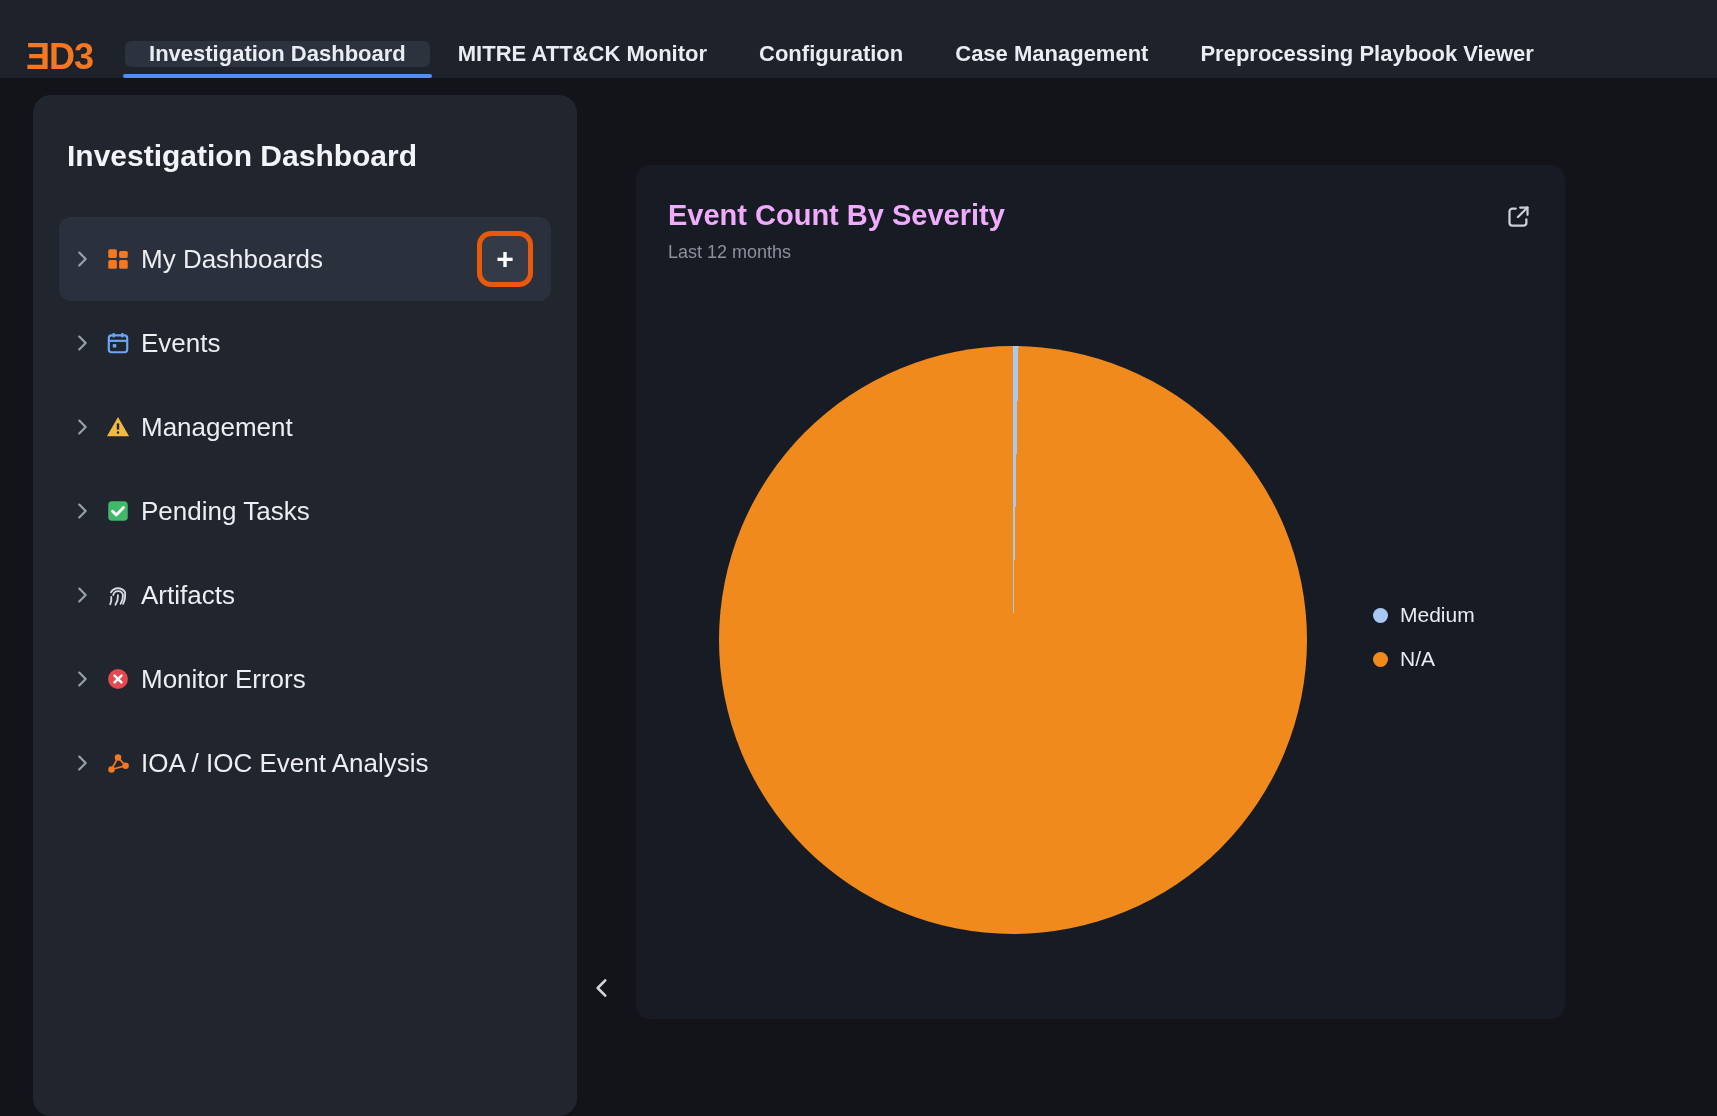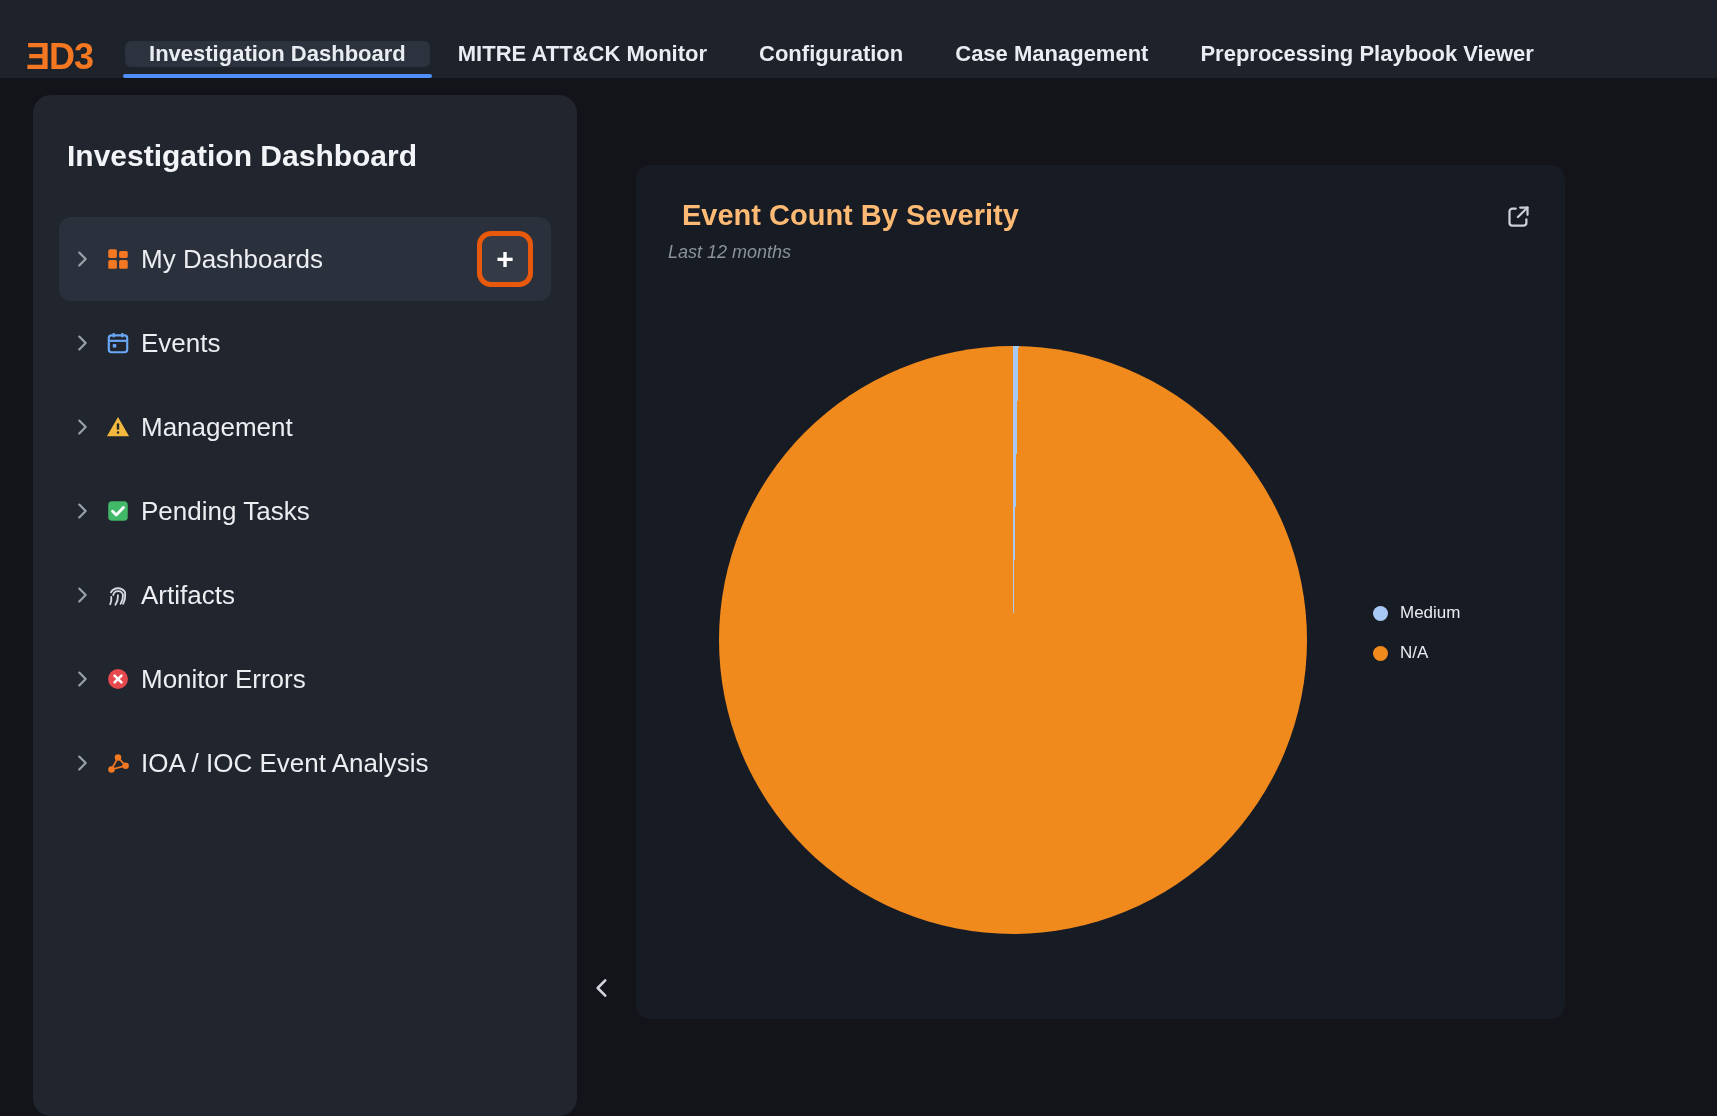--- a/index.html
+++ b/index.html
@@ -38,30 +38,30 @@
   .add-btn{position:absolute;right:18px;top:50%;transform:translateY(-50%);
     width:56px;height:56px;border-radius:14px;background:#343b47;
     border:5px solid var(--highlight-ring);color:#ffffff;font-size:30px;font-weight:bold;
     display:flex;align-items:center;justify-content:center;cursor:pointer;line-height:1;}
   .collapse-btn{position:absolute;left:584px;top:970px;width:36px;height:36px;
     display:flex;align-items:center;justify-content:center;cursor:pointer;}
 
   
   .card{position:absolute;left:636px;top:165px;width:929px;height:854px;
     background:#171b24;border-radius:14px;padding:34px 32px;}
-  .card-title{font-size:29px;font-weight:bold;color:#fdba74;margin-left:14px;}
-  .card-sub{font-size:18px;color:#8b919b;margin-top:10px;font-style:italic;}
+  .card-title{font-size:29px;font-weight:bold;color:#f0abfc;}
+  .card-sub{font-size:18px;color:#8b919b;margin-top:10px;}
   .expand-btn{position:absolute;top:36px;right:32px;width:30px;height:30px;cursor:pointer;
     display:flex;align-items:center;justify-content:center;}
 
   .pie{position:absolute;left:83px;top:181px;width:588px;height:588px;border-radius:50%;}
   .legend{position:absolute;left:737px;top:438px;display:flex;flex-direction:column;gap:20px;}
   .legend-item{display:flex;align-items:center;gap:12px;cursor:pointer;}
   .legend-dot{width:15px;height:15px;border-radius:50%;flex:0 0 15px;}
-  .legend-label{font-size:17px;color:#e8ebef;}
+  .legend-label{font-size:21px;color:#e8ebef;}
 </style>
 </head>
 <body>
 
 <div class="stage">
 
   <header class="topnav">
     <div class="logo">ƎD3</div>
     <nav class="tabs">
       <div class="tab active">

